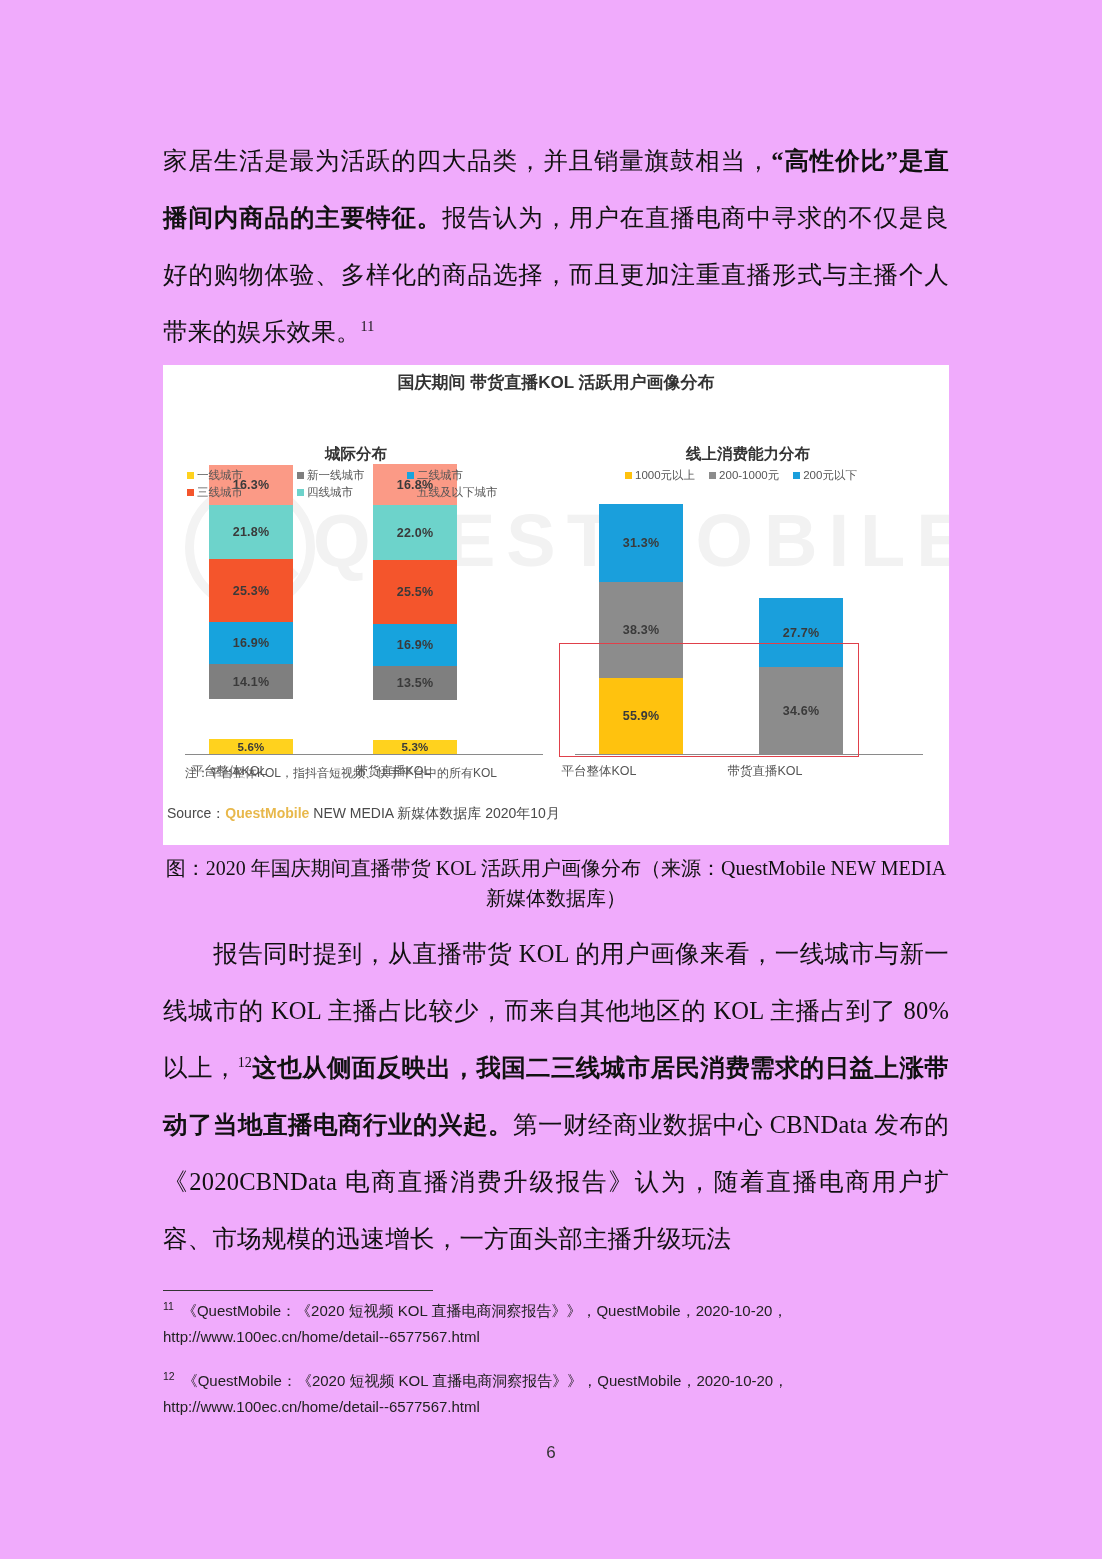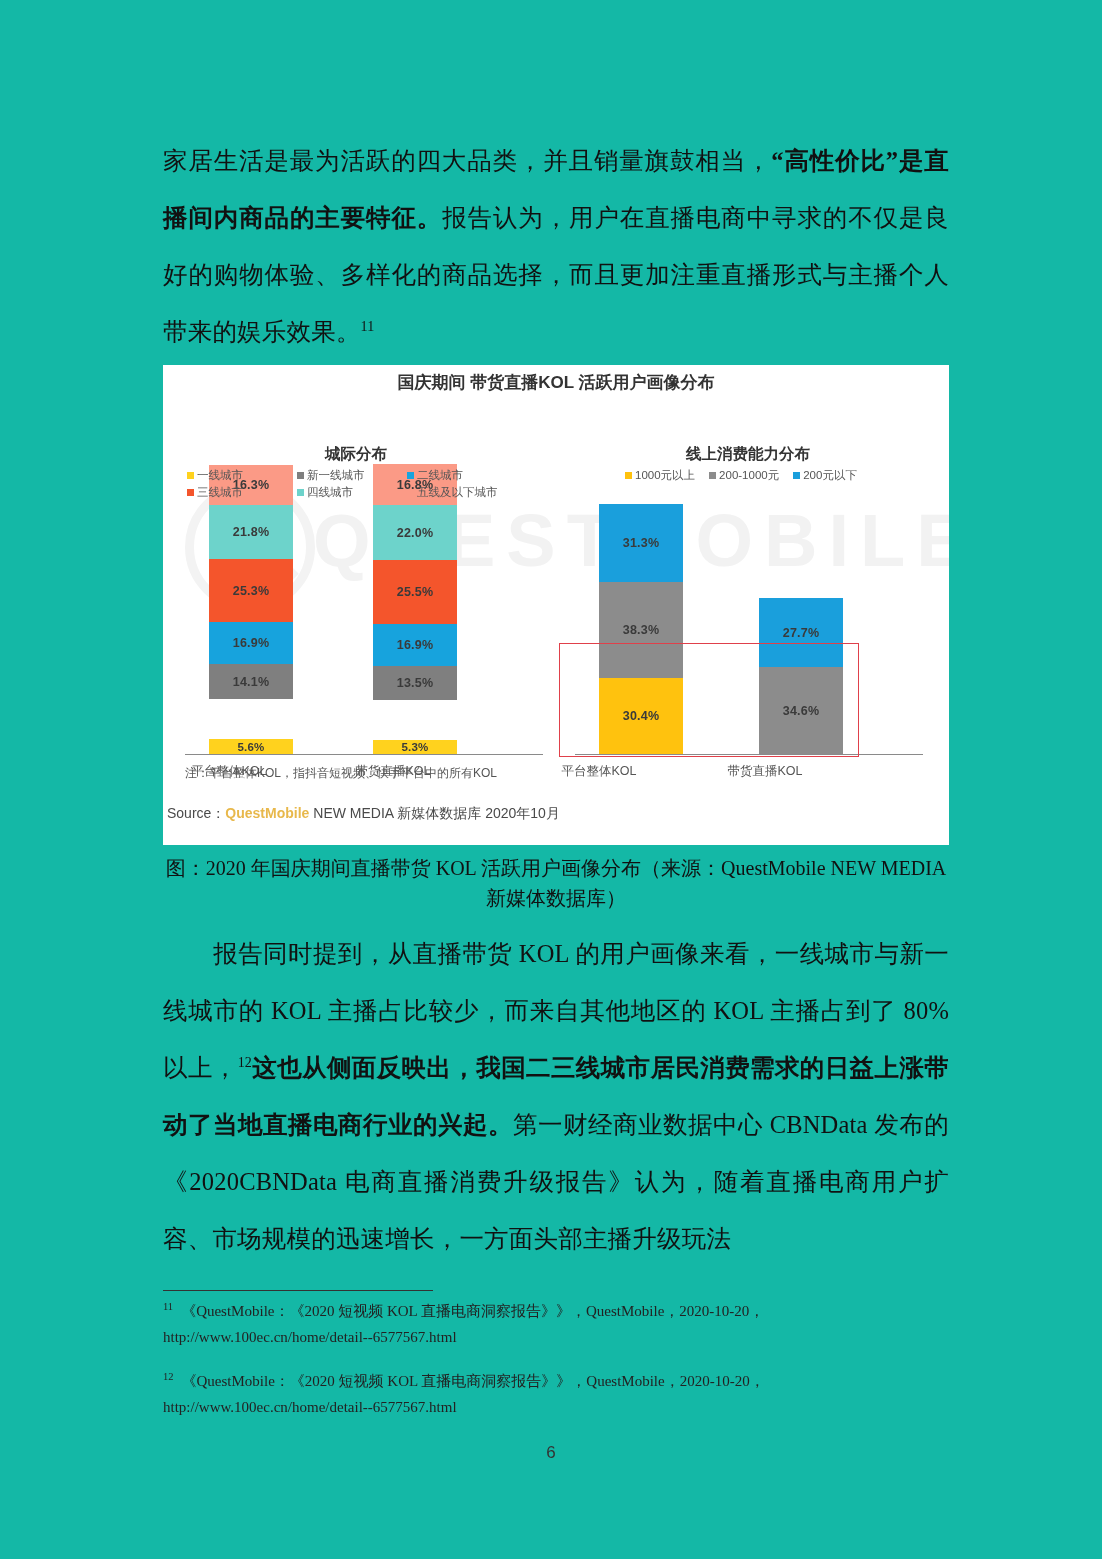--- a/index.html
+++ b/index.html
@@ -12,21 +12,21 @@
     height: 1559px;
     position: relative;
     font-family: "Liberation Serif", "DejaVu Serif", serif;
     color: #1a1a1a;
     overflow: hidden;
   }
 
   .page {
     position: absolute;
     inset: 0;
-    background: #14b8a6;
+    background: #f0abfc;
   }
 
   
   .body-col {
     position: absolute;
     left: 163px;
     width: 786px;
   }
 
   p.para {
@@ -249,21 +249,21 @@
     top: 1290px;
     width: 270px;
     height: 1.4px;
     background: #333;
   }
   .footnotes {
     position: absolute;
     left: 163px;
     top: 1298px;
     width: 786px;
-    font-family: Liberation Serif, serif;
+    font-family: Liberation Sans, sans-serif;
   }
   .fnote {
     font-size: 15px;
     line-height: 26px;
     color: #222;
     margin-bottom: 18px;
   }
   .fnote sup {
     font-size: 10.5px;
     vertical-align: super;
@@ -342,21 +342,21 @@
 
       <div class="xlabel" style="left:1px; top:398px;">平台整体KOL</div>
       <div class="xlabel" style="left:165px; top:398px;">带货直播KOL</div>
 
       <div class="plot" id="plot-right">
         <div class="axis"></div>
 
         <div class="bar" style="left:24px;">
           <div class="seg" style="height:78px;background:#1A9FDC">31.3%</div>
           <div class="seg" style="height:96px;background:#8C8C8C">38.3%</div>
-          <div class="seg" style="height:76px;background:#FFC20E">30.4%</div>
+          <div class="seg" style="height:76px;background:#FFC20E">55.9%</div>
         </div>
 
         <div class="bar" style="left:184px;justify-content:space-between;">
           <div class="seg" style="height:69px;background:#1A9FDC">27.7%</div>
           <div class="seg" style="height:87px;background:#8C8C8C">34.6%</div>
         </div>
 
         <div class="highlight-box" style="left:-16px; top:160px; width:298px; height:112px;"></div>
       </div>
 

